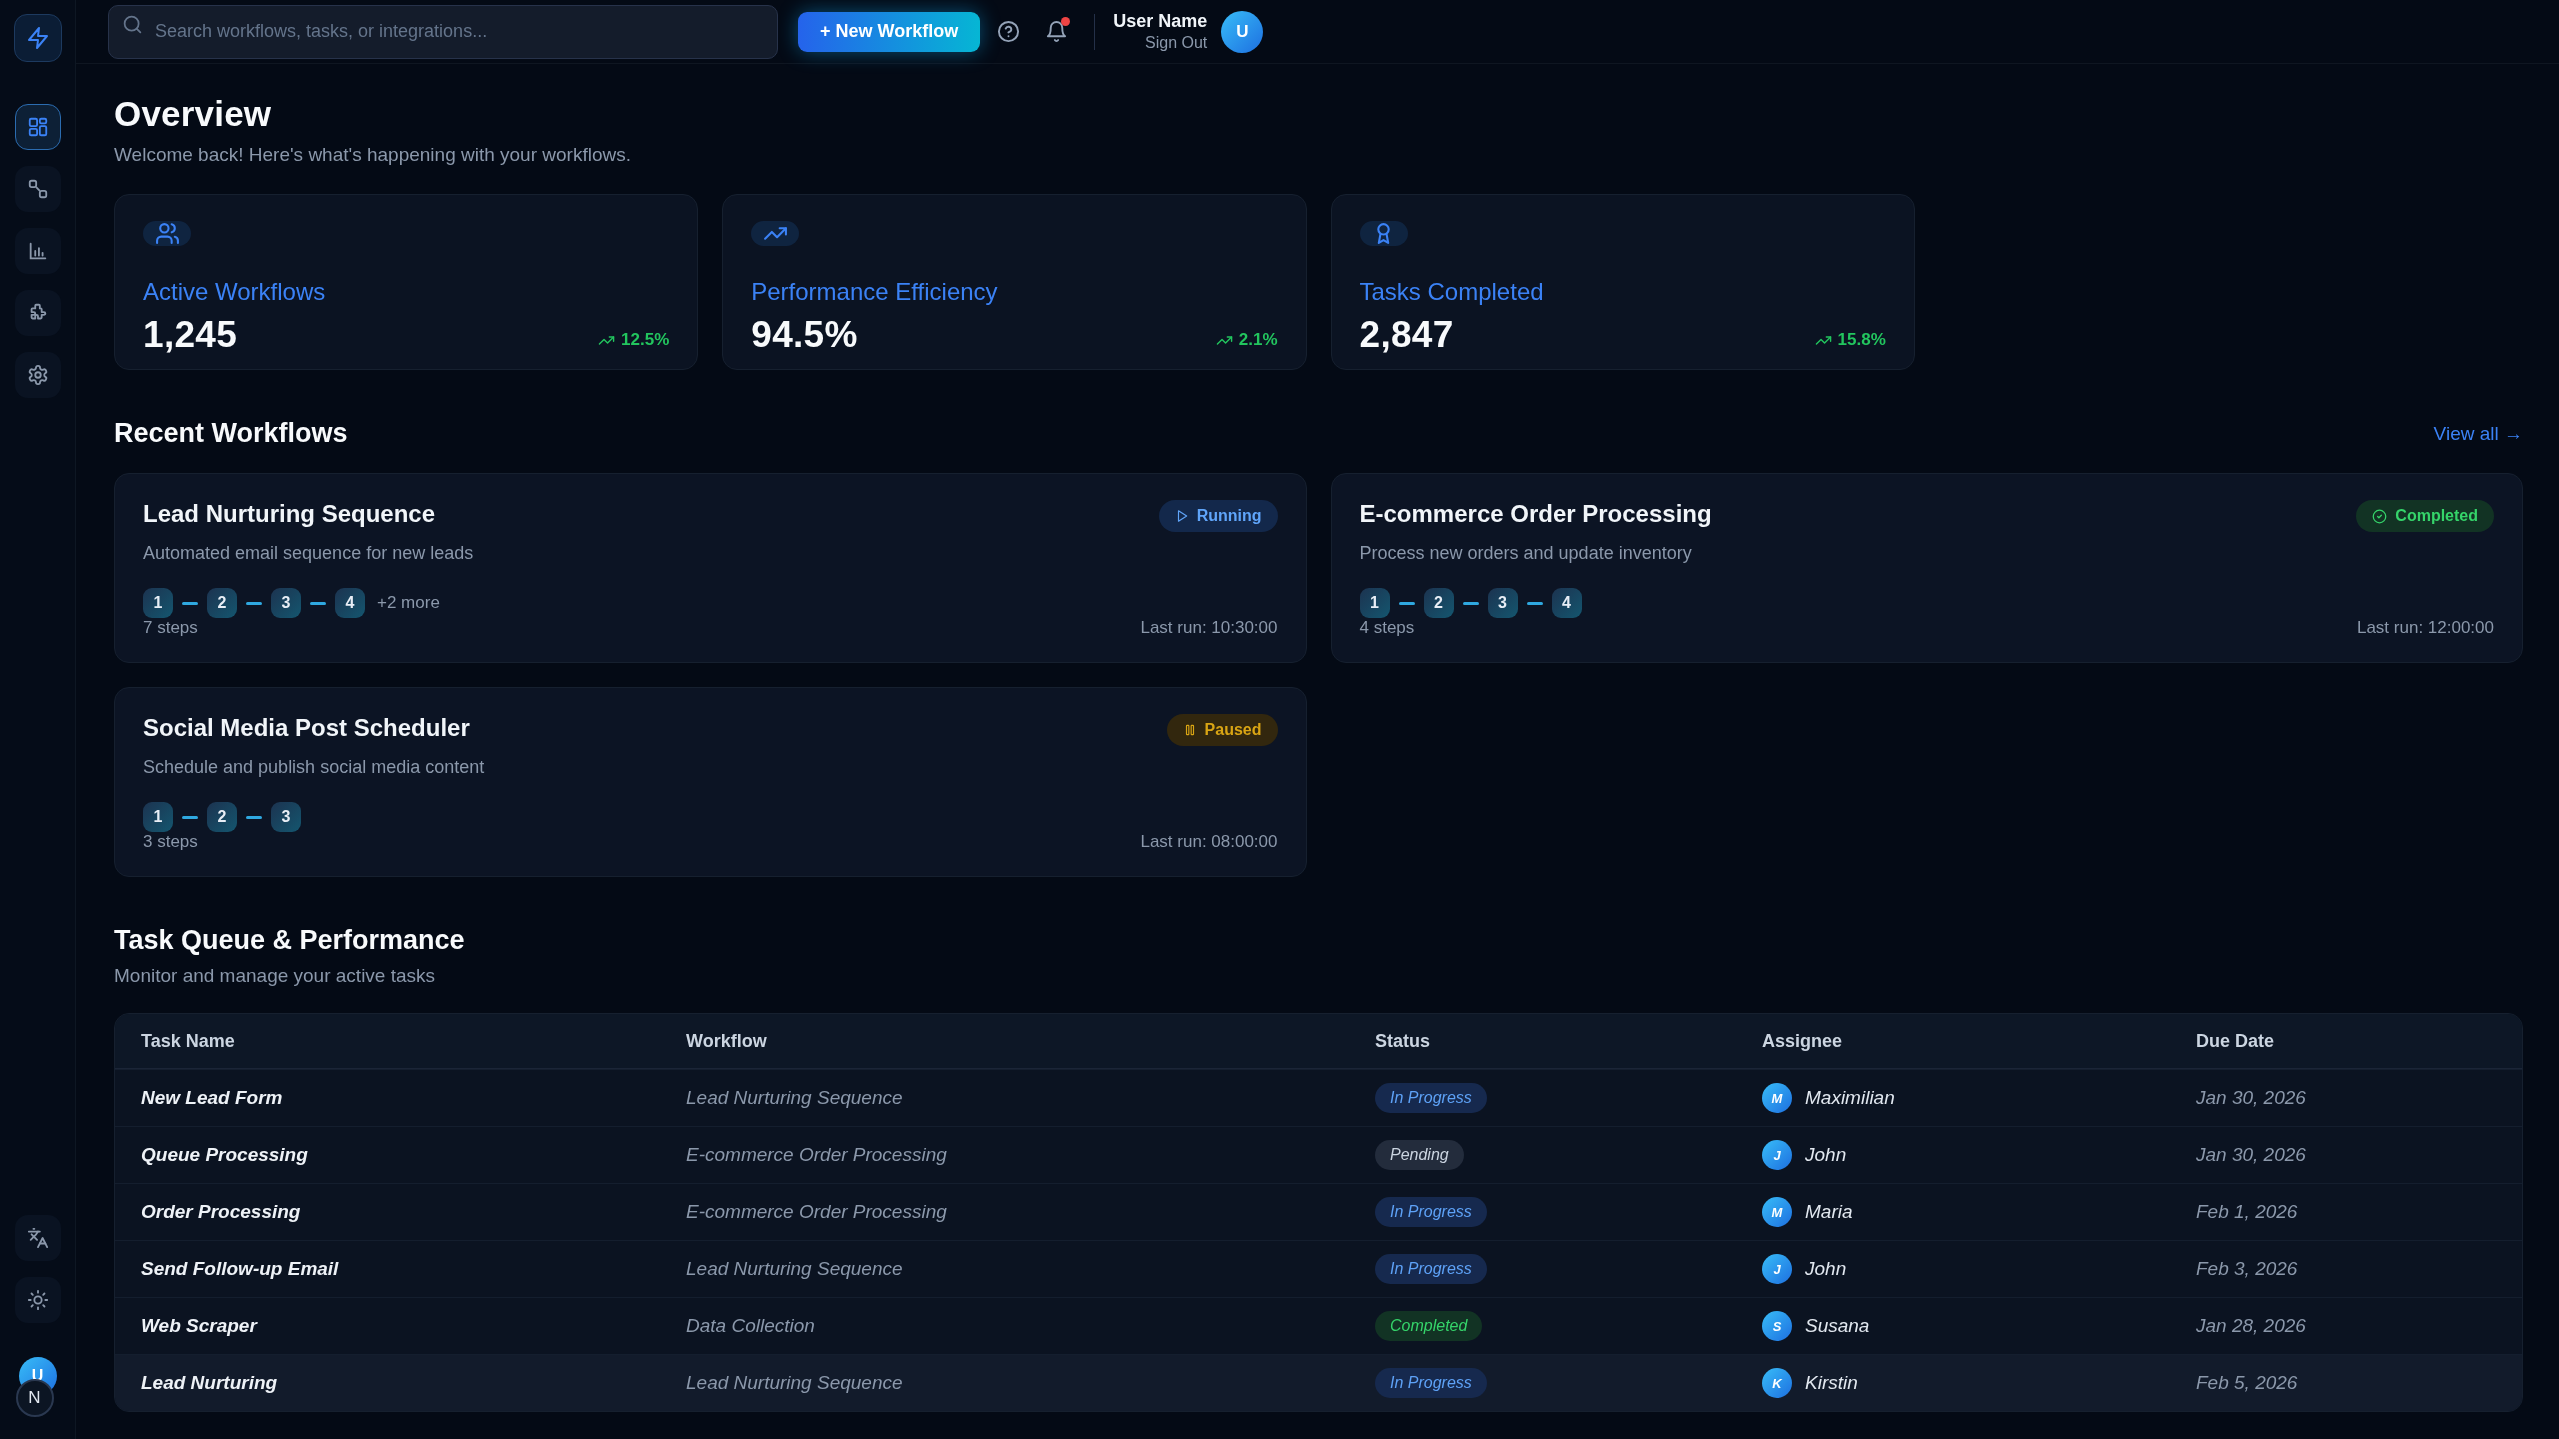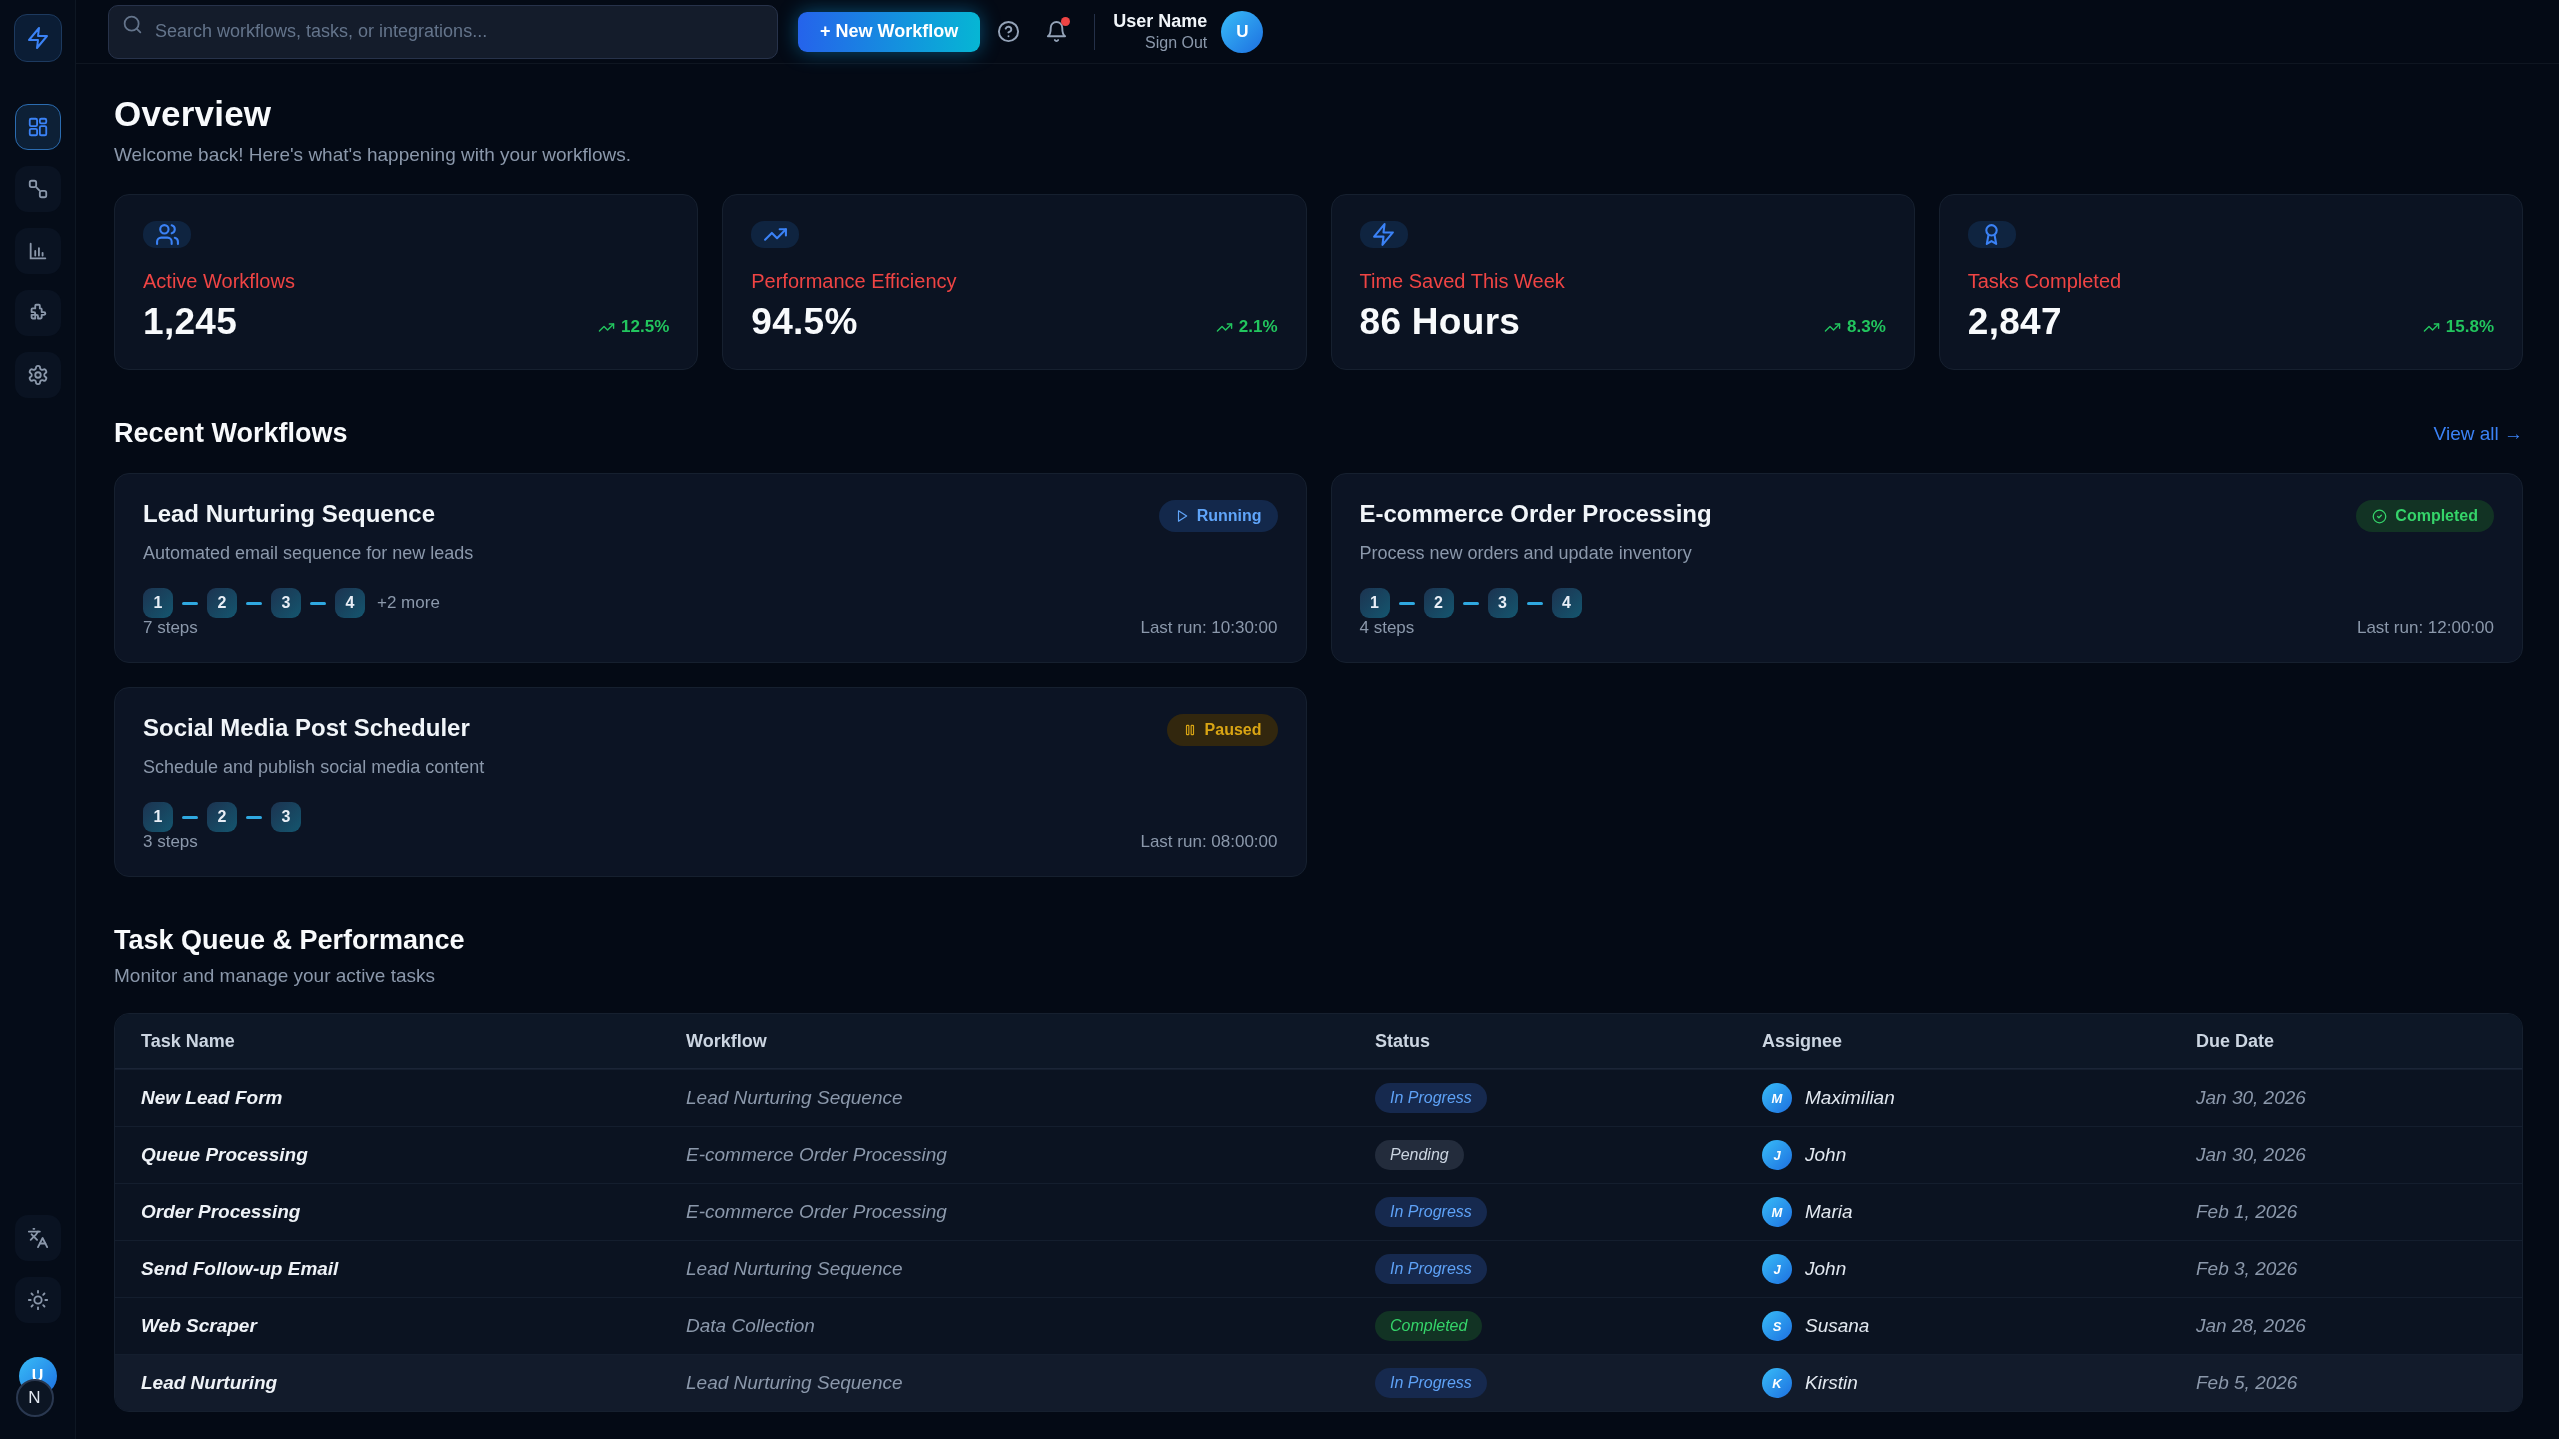--- a/index.html
+++ b/index.html
@@ -120,21 +120,21 @@
   .stat-card {
     background:#0b1322; border:1px solid #16202f; border-radius:15px;
     padding:26px 28px; height:176px;
     display:flex; flex-direction:column;
   }
   .stat-icon {
     width:48px; height:48px; border-radius:13px;
     background:#0f2440; color:#3b82f6;
     display:flex; align-items:center; justify-content:center;
   }
-  .stat-label { margin-top:22px; font-size:20px; color:#ef4444; }
+  .stat-label { margin-top:32px; font-size:24px; color:#3b82f6; }
   .stat-row { margin-top:8px; display:flex; align-items:flex-end; justify-content:space-between; }
   .stat-value { font-size:37px; font-weight:bold; color:#f8fafc; letter-spacing:0.3px; }
   .stat-trend { display:flex; align-items:center; gap:6px; color:#22c55e; font-size:17px; font-weight:bold; padding-bottom:6px; }
 
   
   .section-head { margin-top:48px; display:flex; align-items:center; justify-content:space-between; }
   .section-title { font-size:27px; font-weight:bold; color:#f8fafc;text-align:right; }
   .view-all { font-size:19px; color:#3b82f6; cursor:pointer; }
 
   
@@ -382,40 +382,20 @@
                 <svg width="17" height="17" viewBox="0 0 24 24" fill="none" stroke="currentColor" stroke-width="2" stroke-linecap="round" stroke-linejoin="round">
                   <polyline points="22 7 13.5 15.5 8.5 10.5 2 17"></polyline>
                   <polyline points="16 7 22 7 22 13"></polyline>
                 </svg>
               </span>
             <span>2.1%</span>
           </div>
         </div>
       </div>
 
-      <div class="stat-card">
-        <div class="stat-icon">
-          <svg width="25" height="25" viewBox="0 0 24 24" fill="none" stroke="currentColor" stroke-width="2" stroke-linejoin="round">
-              <path d="M13 2 3 14h9l-1 8 10-12h-9l1-8z"></path>
-            </svg>
-        </div>
-        <div class="stat-label">Time Saved This Week</div>
-        <div class="stat-row">
-          <div class="stat-value">86 Hours</div>
-          <div class="stat-trend">
-            <span>
-                <svg width="17" height="17" viewBox="0 0 24 24" fill="none" stroke="currentColor" stroke-width="2" stroke-linecap="round" stroke-linejoin="round">
-                  <polyline points="22 7 13.5 15.5 8.5 10.5 2 17"></polyline>
-                  <polyline points="16 7 22 7 22 13"></polyline>
-                </svg>
-              </span>
-            <span>8.3%</span>
-          </div>
-        </div>
-      </div>
 
       <div class="stat-card">
         <div class="stat-icon">
           <svg width="25" height="25" viewBox="0 0 24 24" fill="none" stroke="currentColor" stroke-width="2" stroke-linecap="round" stroke-linejoin="round">
               <circle cx="12" cy="8" r="5"></circle>
               <path d="M15 12.9 16.5 21l-4.5-2.7L7.5 21 9 12.9"></path>
             </svg>
         </div>
         <div class="stat-label">Tasks Completed</div>
         <div class="stat-row">

